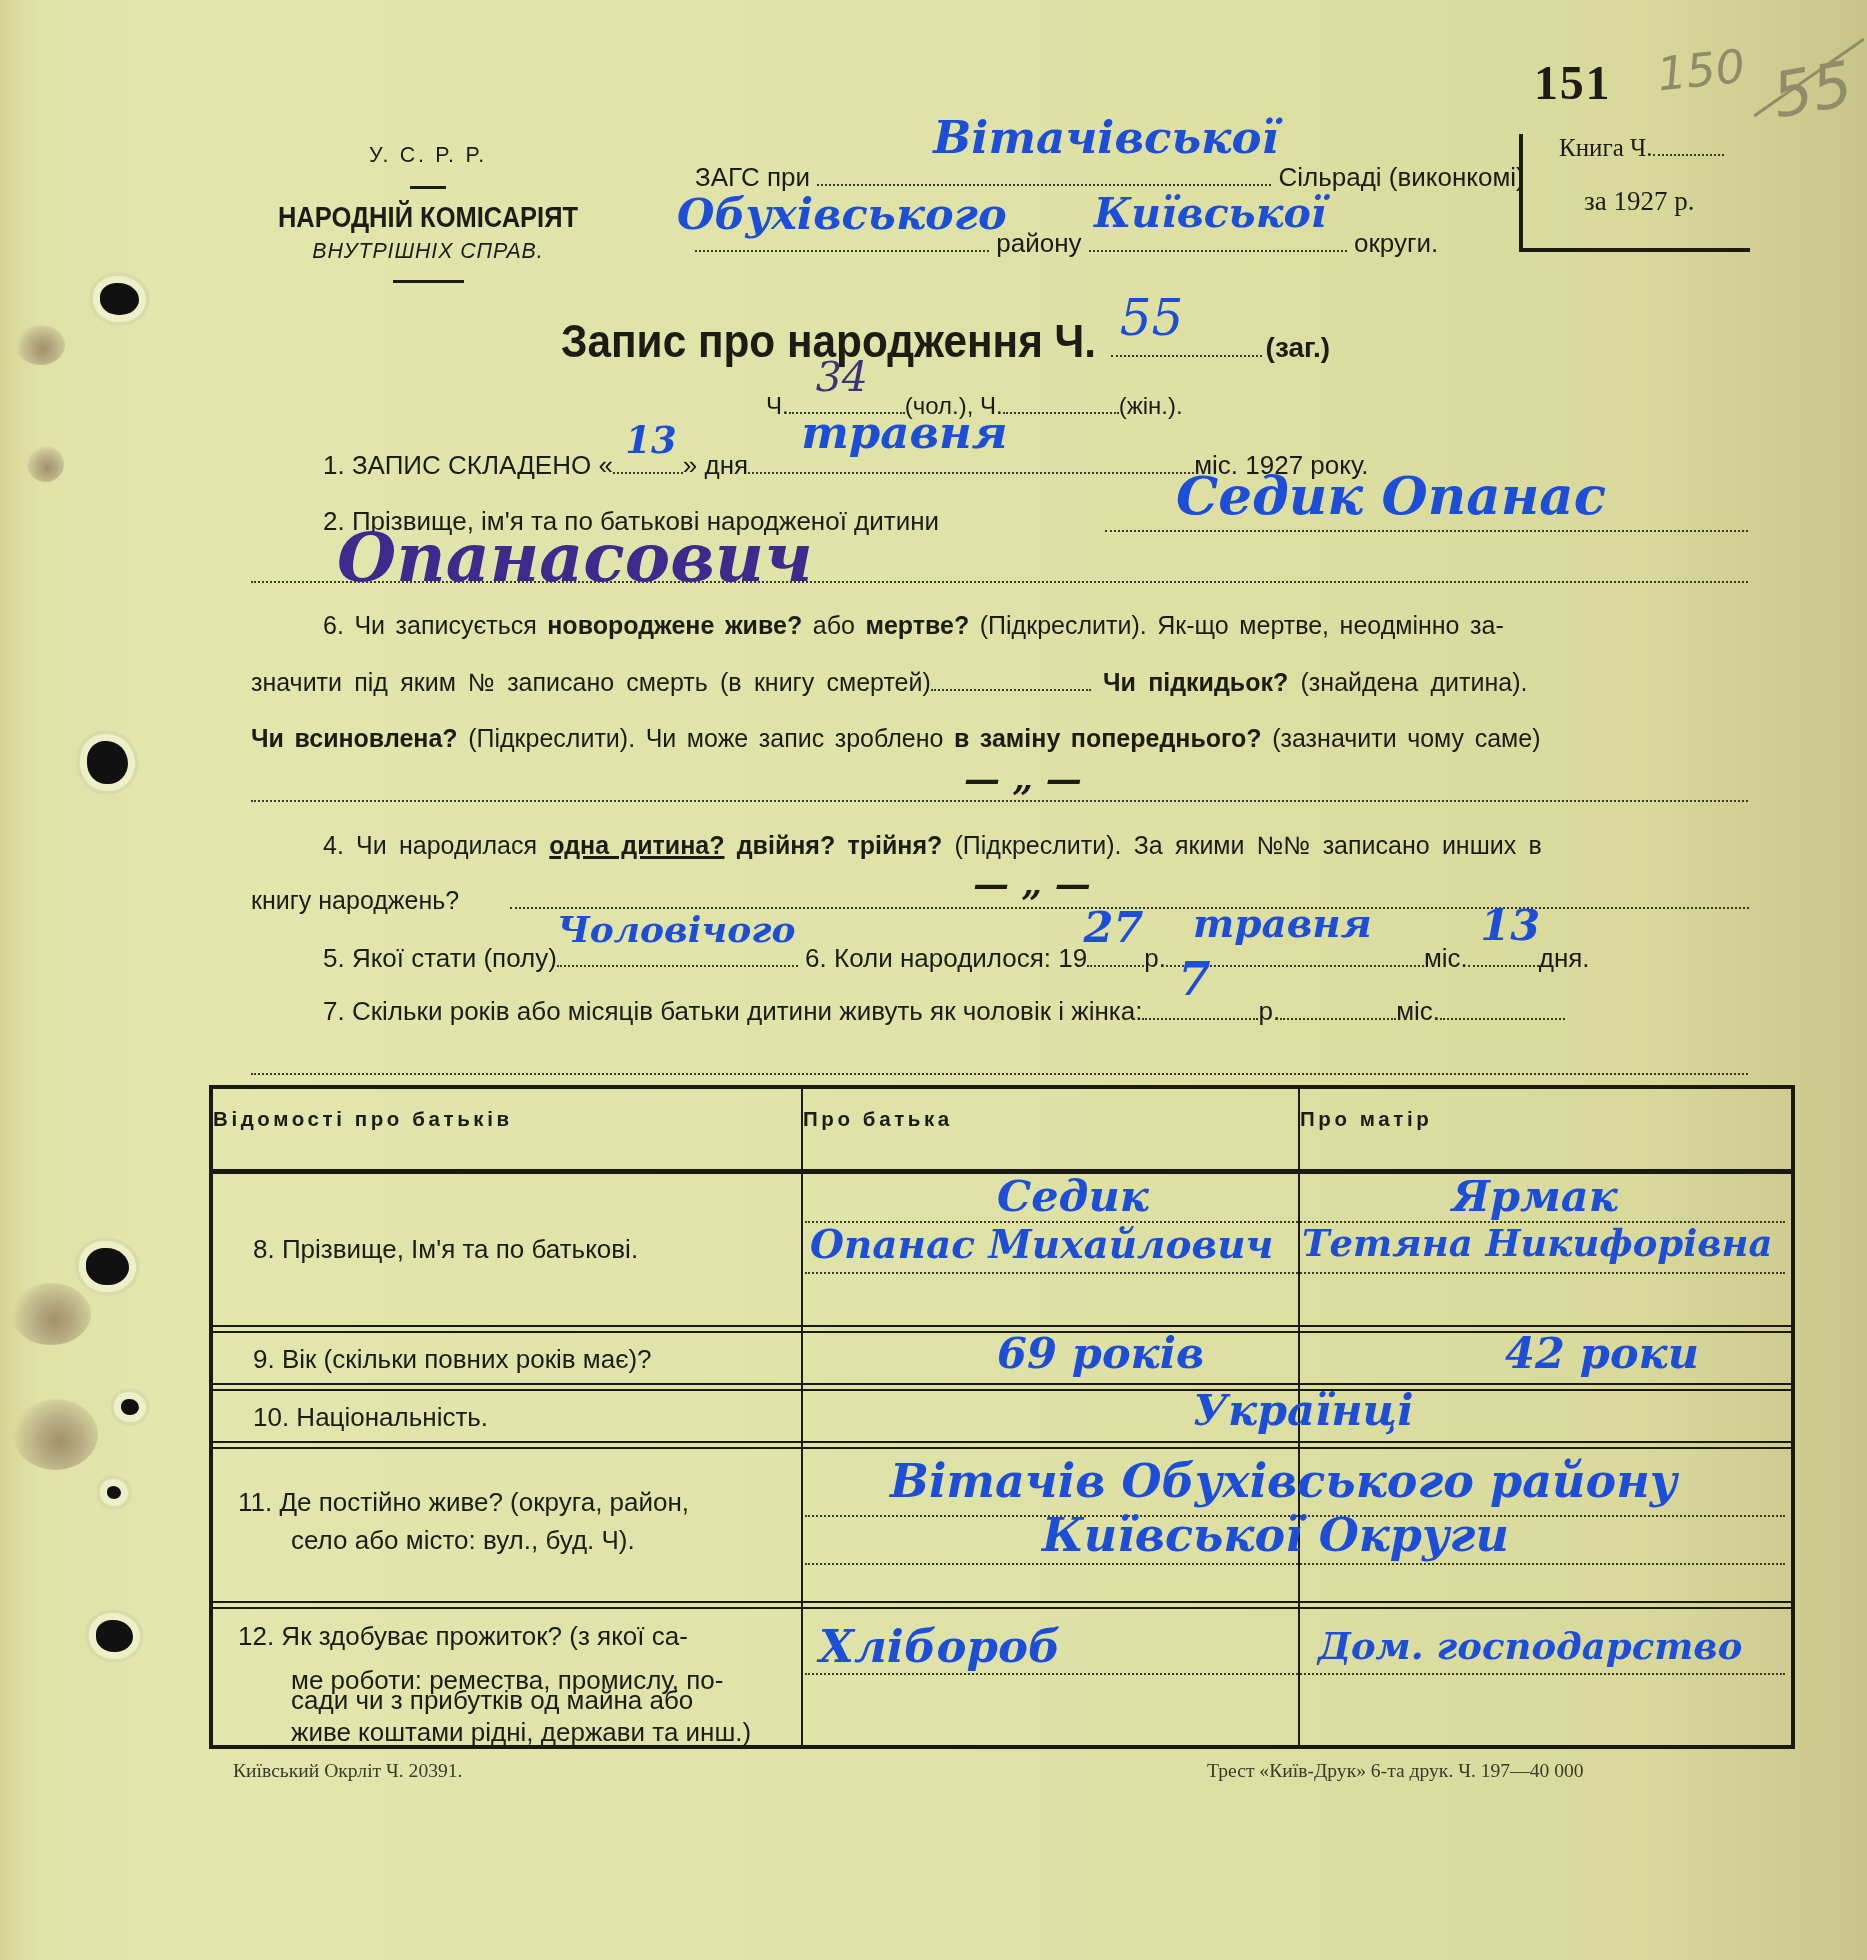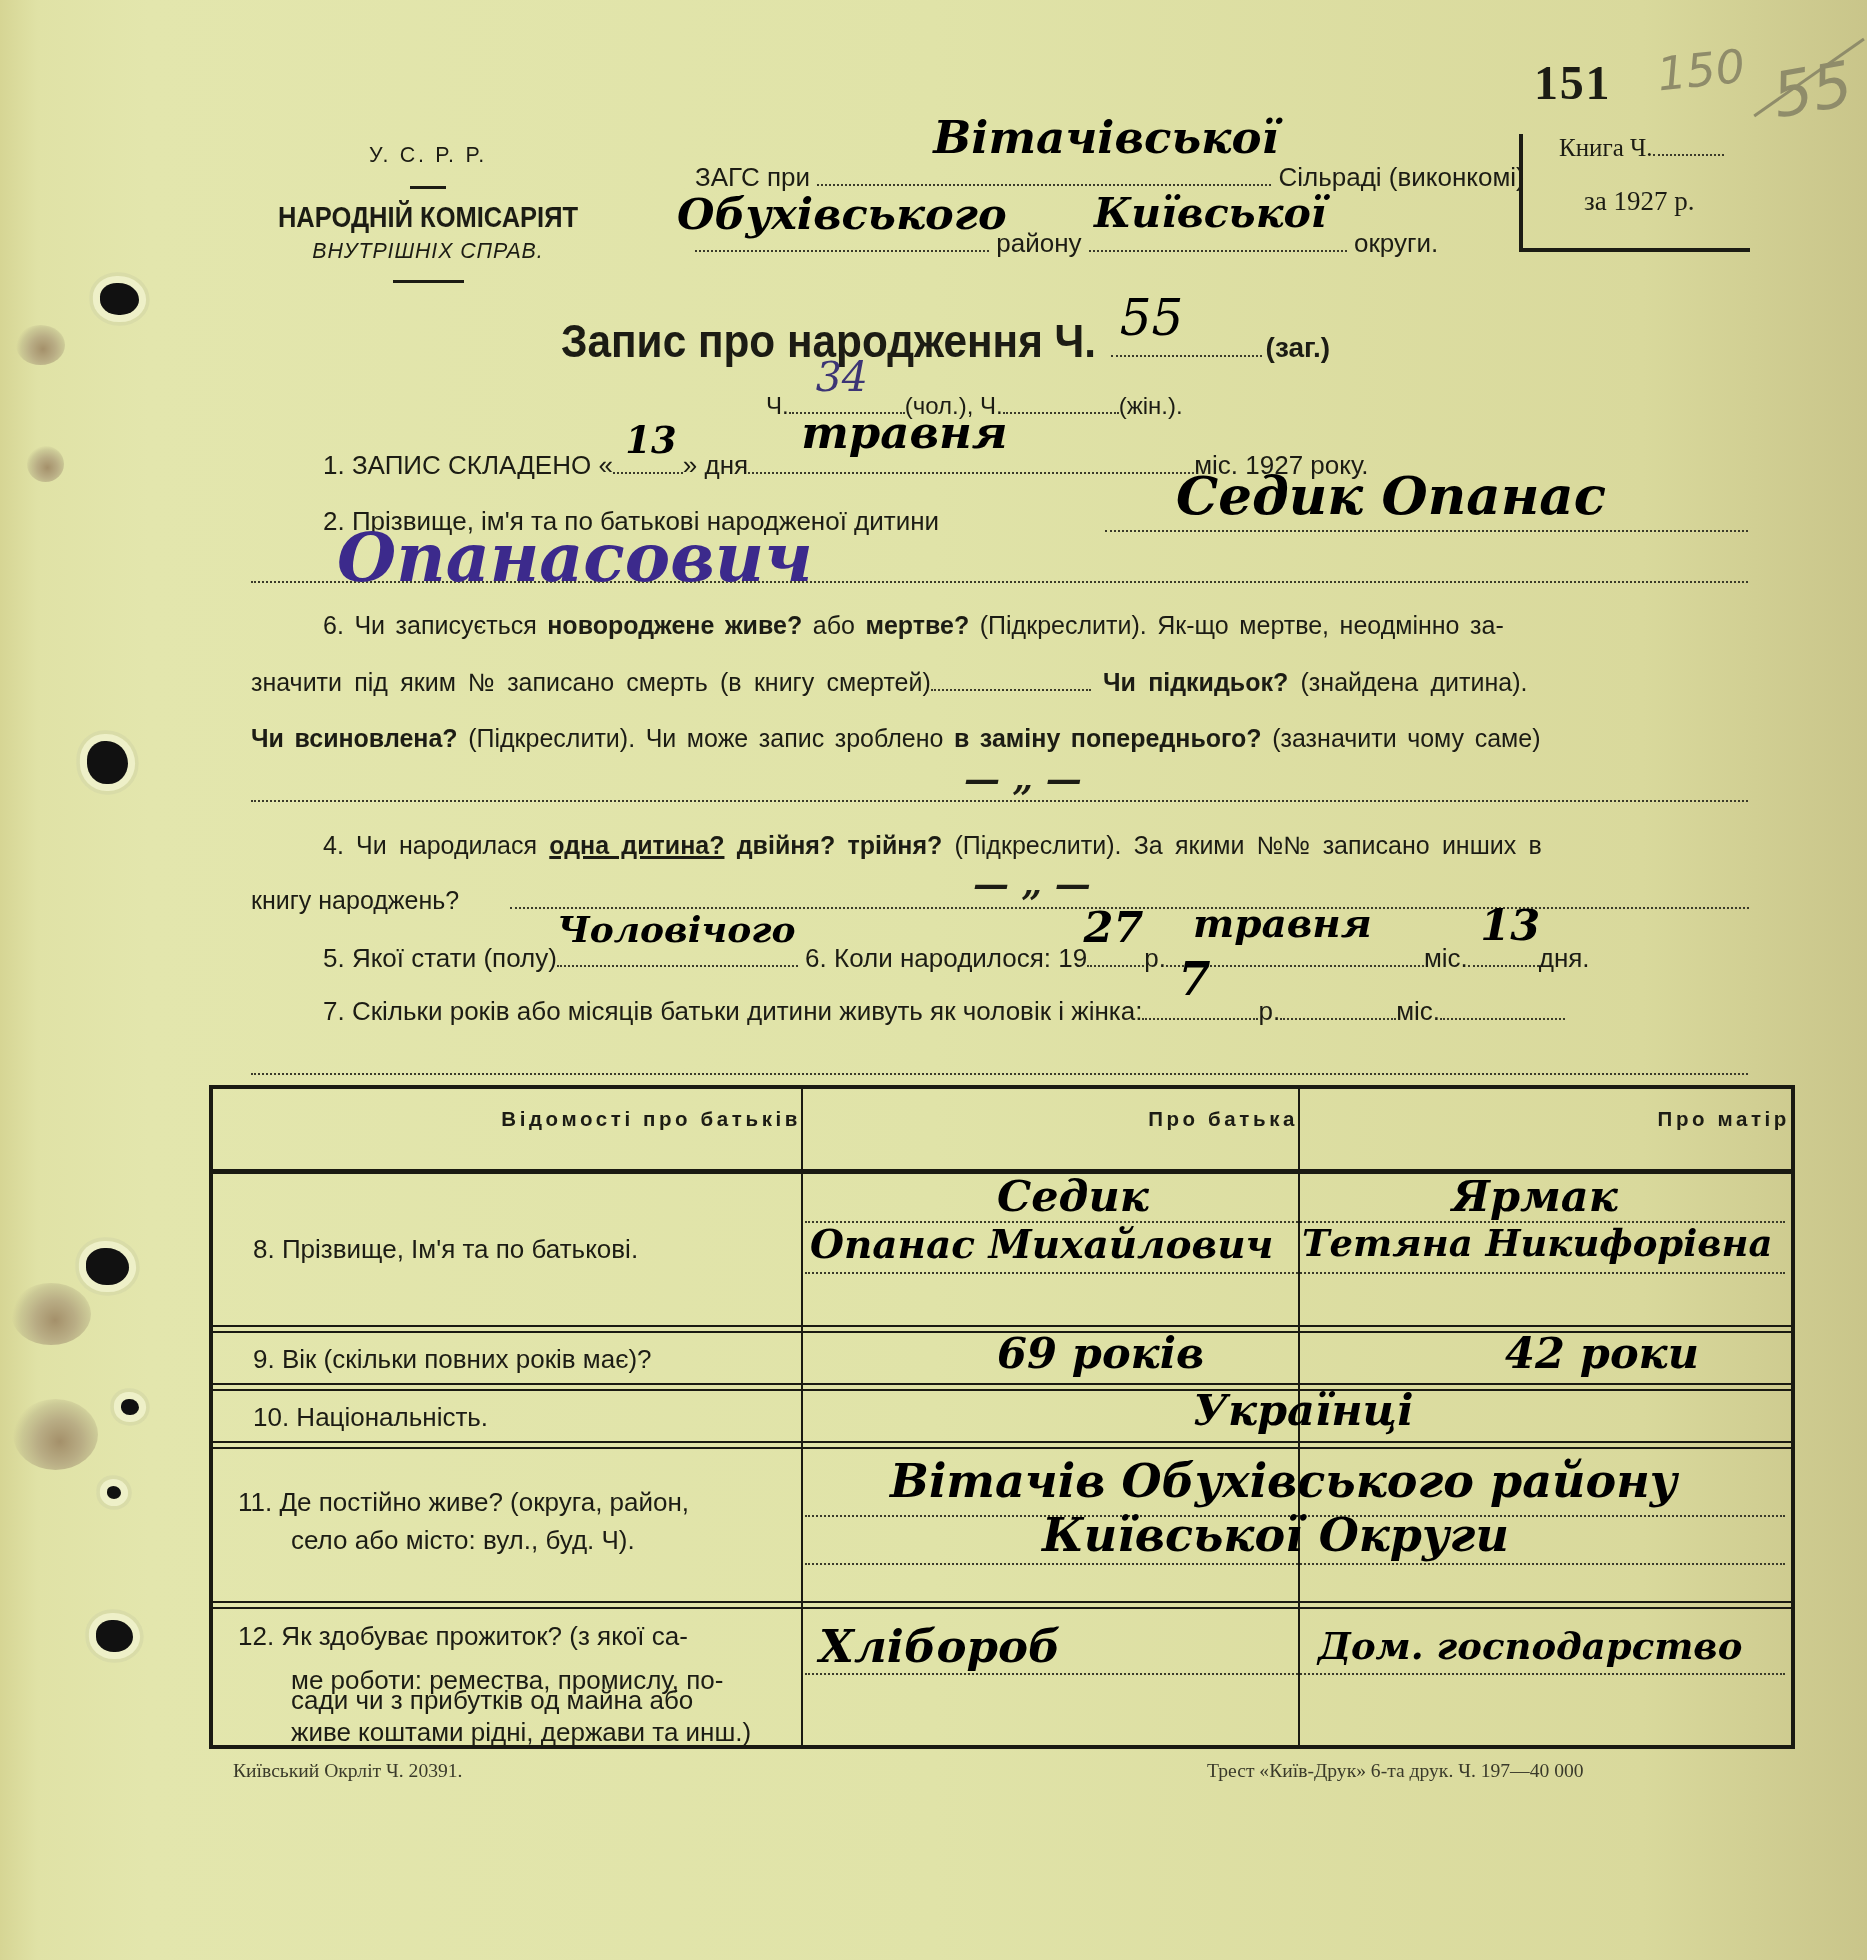--- a/index.html
+++ b/index.html
@@ -5,41 +5,41 @@
   html, body { margin:0; padding:0; }
   body {
     width:1868px; height:1960px; position:relative; overflow:hidden;
     background: linear-gradient(90deg, #d6d594 0%, #e0e2a6 2%, #e3e6ad 8%, #e0e3a8 50%, #d9d99c 88%, #c9c58a 100%);
     font-family: "Liberation Sans", sans-serif; color:#1c1c14;
   }
   .abs { position:absolute; }
   .serif { font-family: "Liberation Serif", serif; }
   .hand {
     font-family: "DejaVu Serif", serif; font-style:italic;
-    color:#000000; font-weight:bold; white-space:nowrap;
+    color:#1d4ed8; font-weight:bold; white-space:nowrap;
   }
   .pencil { color:#8f8c6a; font-family:"DejaVu Sans", sans-serif; font-style:italic; }
   .dots { border-bottom:2.7px dotted #3a3a2a; }
   .hole {
     position:absolute; border-radius:45% 55% 50% 50%;
     background:#111; box-shadow:0 0 0 7.1px #eef0c8, 0 0 0 10.7px #d9dca8;
   }
   .stain {
     position:absolute; border-radius:50%;
     background:radial-gradient(circle at 55% 60%, #a4906a 0%, #b9ad85 35%, rgba(190,185,140,0.6) 60%, rgba(200,200,150,0) 75%);
   }
   .bold { font-weight:bold; }
   
   .tbl { position:absolute; left:209px; top:1085px; width:1586px; height:664px;
          border:4.5px solid #1a1a12; box-sizing:border-box; }
   .vline { position:absolute; top:0; bottom:0; width:1.8px; background:#1a1a12; }
   .hline { position:absolute; left:0; right:0; height:4.5px; background:#1a1a12; }
   .hdbl { position:absolute; left:0; right:0; height:8px; border-top:2.7px solid #1a1a12; border-bottom:2.7px solid #1a1a12; box-sizing:border-box; }
   .cellLabel { position:absolute; font-size:26px; line-height:32px; }
-  .th { position:absolute; top:18px; font-size:20.5px; letter-spacing:3.6px; font-weight:bold; text-align:right; }
+  .th { position:absolute; top:18px; font-size:20.5px; letter-spacing:3.6px; font-weight:bold; text-align:left; }
   .innerDots { position:absolute; height:0; border-bottom:2.7px dotted #3a3a2a; }
 </style>
 </head>
 <body>
 
 <div class="hole" style="left:100px;top:283px;width:39px;height:32px;"></div>
 <div class="stain" style="left:16px;top:325px;width:49px;height:40px;"></div>
 <div class="stain" style="left:27px;top:446px;width:37px;height:36px;"></div>
 <div class="hole" style="left:87px;top:741px;width:41px;height:43px;"></div>
 <div class="hole" style="left:86px;top:1248px;width:43px;height:37px;"></div>

